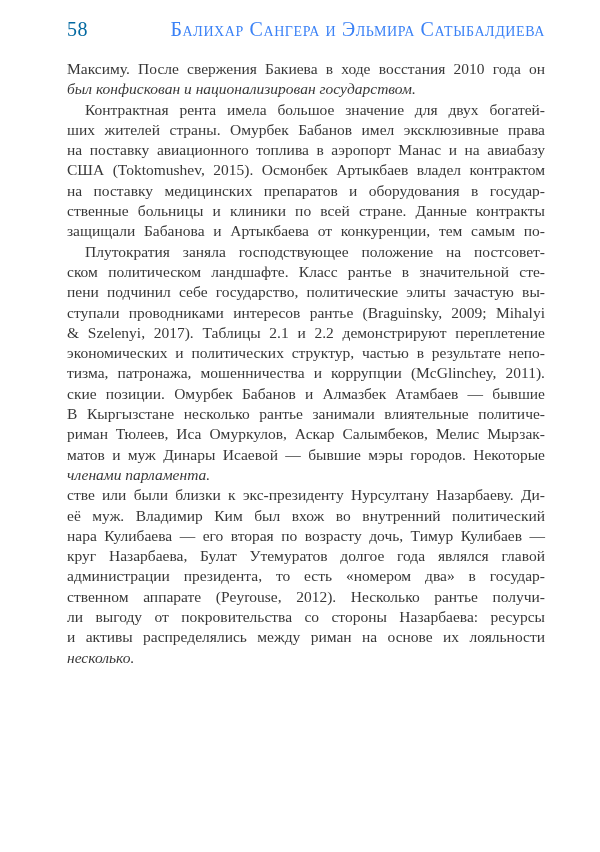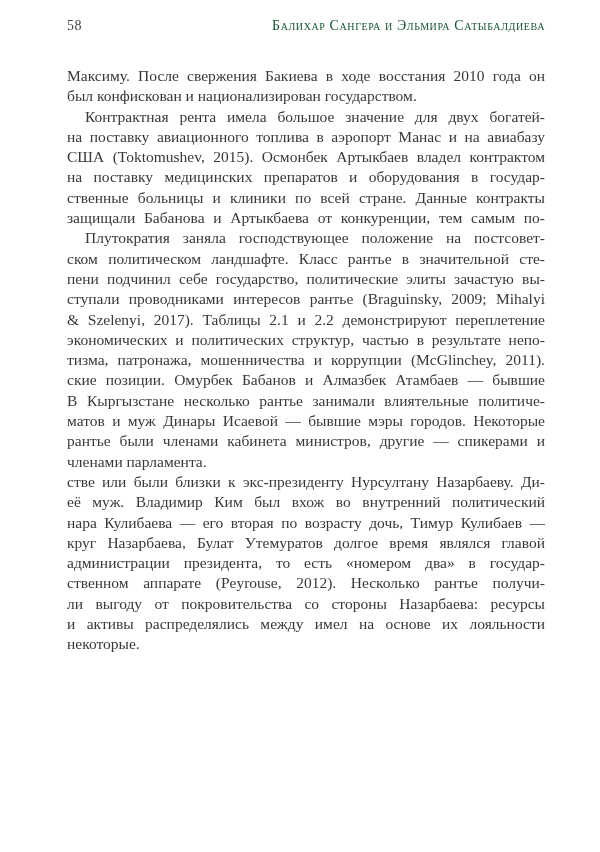--- a/index.html
+++ b/index.html
@@ -23,84 +23,86 @@
   .header {
     position: absolute;
     left: 67px;
     top: 18px;
     width: 478px;
     display: flex;
     justify-content: space-between;
     align-items: baseline;
   }
   .page-number {
-    font-size: 14px;
-    color: #404040;
+    font-size: 20px;
+    color: #0369a1;
     letter-spacing: 0.5px;
   }
   .running-head {
-    font-size: 14px;
+    font-size: 20px;
     font-variant: small-caps;
     letter-spacing: 0.6px;
-    color: #14532d;
+    color: #3b82f6;
     white-space: nowrap;
   }
   .body-text {
     position: absolute;
     left: 67px;
-    top: 66px;
+    top: 59px;
     width: 478px;
     font-size: 15.5px;
     line-height: 20.3px;
     color: #383838;
   }
   .line {
     text-align: justify;
     text-align-last: justify;
     white-space: normal;
   }
   .line.last {
     text-align-last: left;
+    font-style: italic;
   }
   .line.indent {
     text-indent: 18px;
   }
 </style>
 </head>
 <body>
 
 <div class="page">
   <div class="header">
     <span class="page-number">58</span>
     <span class="running-head">Балихар Сангера и Эльмира Сатыбалдиева</span>
   </div>
   <div class="body-text">
       <div class="line">Максиму. После свержения Бакиева в ходе восстания 2010 года он</div>
       <div class="line last">был конфискован и национализирован государством.</div>
       <div class="line indent">Контрактная рента имела большое значение для двух богатей-</div>
+      <div class="line">ших жителей страны. Омурбек Бабанов имел эксклюзивные права</div>
       <div class="line">на поставку авиационного топлива в аэропорт Манас и на авиабазу</div>
       <div class="line">США (Toktomushev, 2015). Осмонбек Артыкбаев владел контрактом</div>
       <div class="line">на поставку медицинских препаратов и оборудования в государ-</div>
       <div class="line">ственные больницы и клиники по всей стране. Данные контракты</div>
       <div class="line">защищали Бабанова и Артыкбаева от конкуренции, тем самым по-</div>
       <div class="line indent">Плутократия заняла господствующее положение на постсовет-</div>
       <div class="line">ском политическом ландшафте. Класс рантье в значительной сте-</div>
       <div class="line">пени подчинил себе государство, политические элиты зачастую вы-</div>
       <div class="line">ступали проводниками интересов рантье (Braguinsky, 2009; Mihalyi</div>
       <div class="line">&amp; Szelenyi, 2017). Таблицы 2.1 и 2.2 демонстрируют переплетение</div>
       <div class="line">экономических и политических структур, частью в результате непо-</div>
       <div class="line">тизма, патронажа, мошенничества и коррупции (McGlinchey, 2011).</div>
       <div class="line">ские позиции. Омурбек Бабанов и Алмазбек Атамбаев — бывшие</div>
       <div class="line">В Кыргызстане несколько рантье занимали влиятельные политиче-</div>
+      <div class="line">риман Тюлеев, Иса Омуркулов, Аскар Салымбеков, Мелис Мырзак-</div>
       <div class="line">матов и муж Динары Исаевой — бывшие мэры городов. Некоторые</div>
-      <div class="line">рантье были членами кабинета министров, другие — спикерами и</div>
       <div class="line last">членами парламента.</div>
       <div class="line">стве или были близки к экс-президенту Нурсултану Назарбаеву. Ди-</div>
       <div class="line">её муж. Владимир Ким был вхож во внутренний политический</div>
       <div class="line">нара Кулибаева — его вторая по возрасту дочь, Тимур Кулибаев —</div>
-      <div class="line">круг Назарбаева, Булат Утемуратов долгое время являлся главой</div>
+      <div class="line">круг Назарбаева, Булат Утемуратов долгое года являлся главой</div>
       <div class="line">администрации президента, то есть «номером два» в государ-</div>
       <div class="line">ственном аппарате (Peyrouse, 2012). Несколько рантье получи-</div>
       <div class="line">ли выгоду от покровительства со стороны Назарбаева: ресурсы</div>
-      <div class="line">и активы распределялись между имел на основе их лояльности</div>
-      <div class="line last">некоторые.</div>
+      <div class="line">и активы распределялись между риман на основе их лояльности</div>
+      <div class="line last">несколько.</div>
     </div>
 </div>
 
 </body></html>

